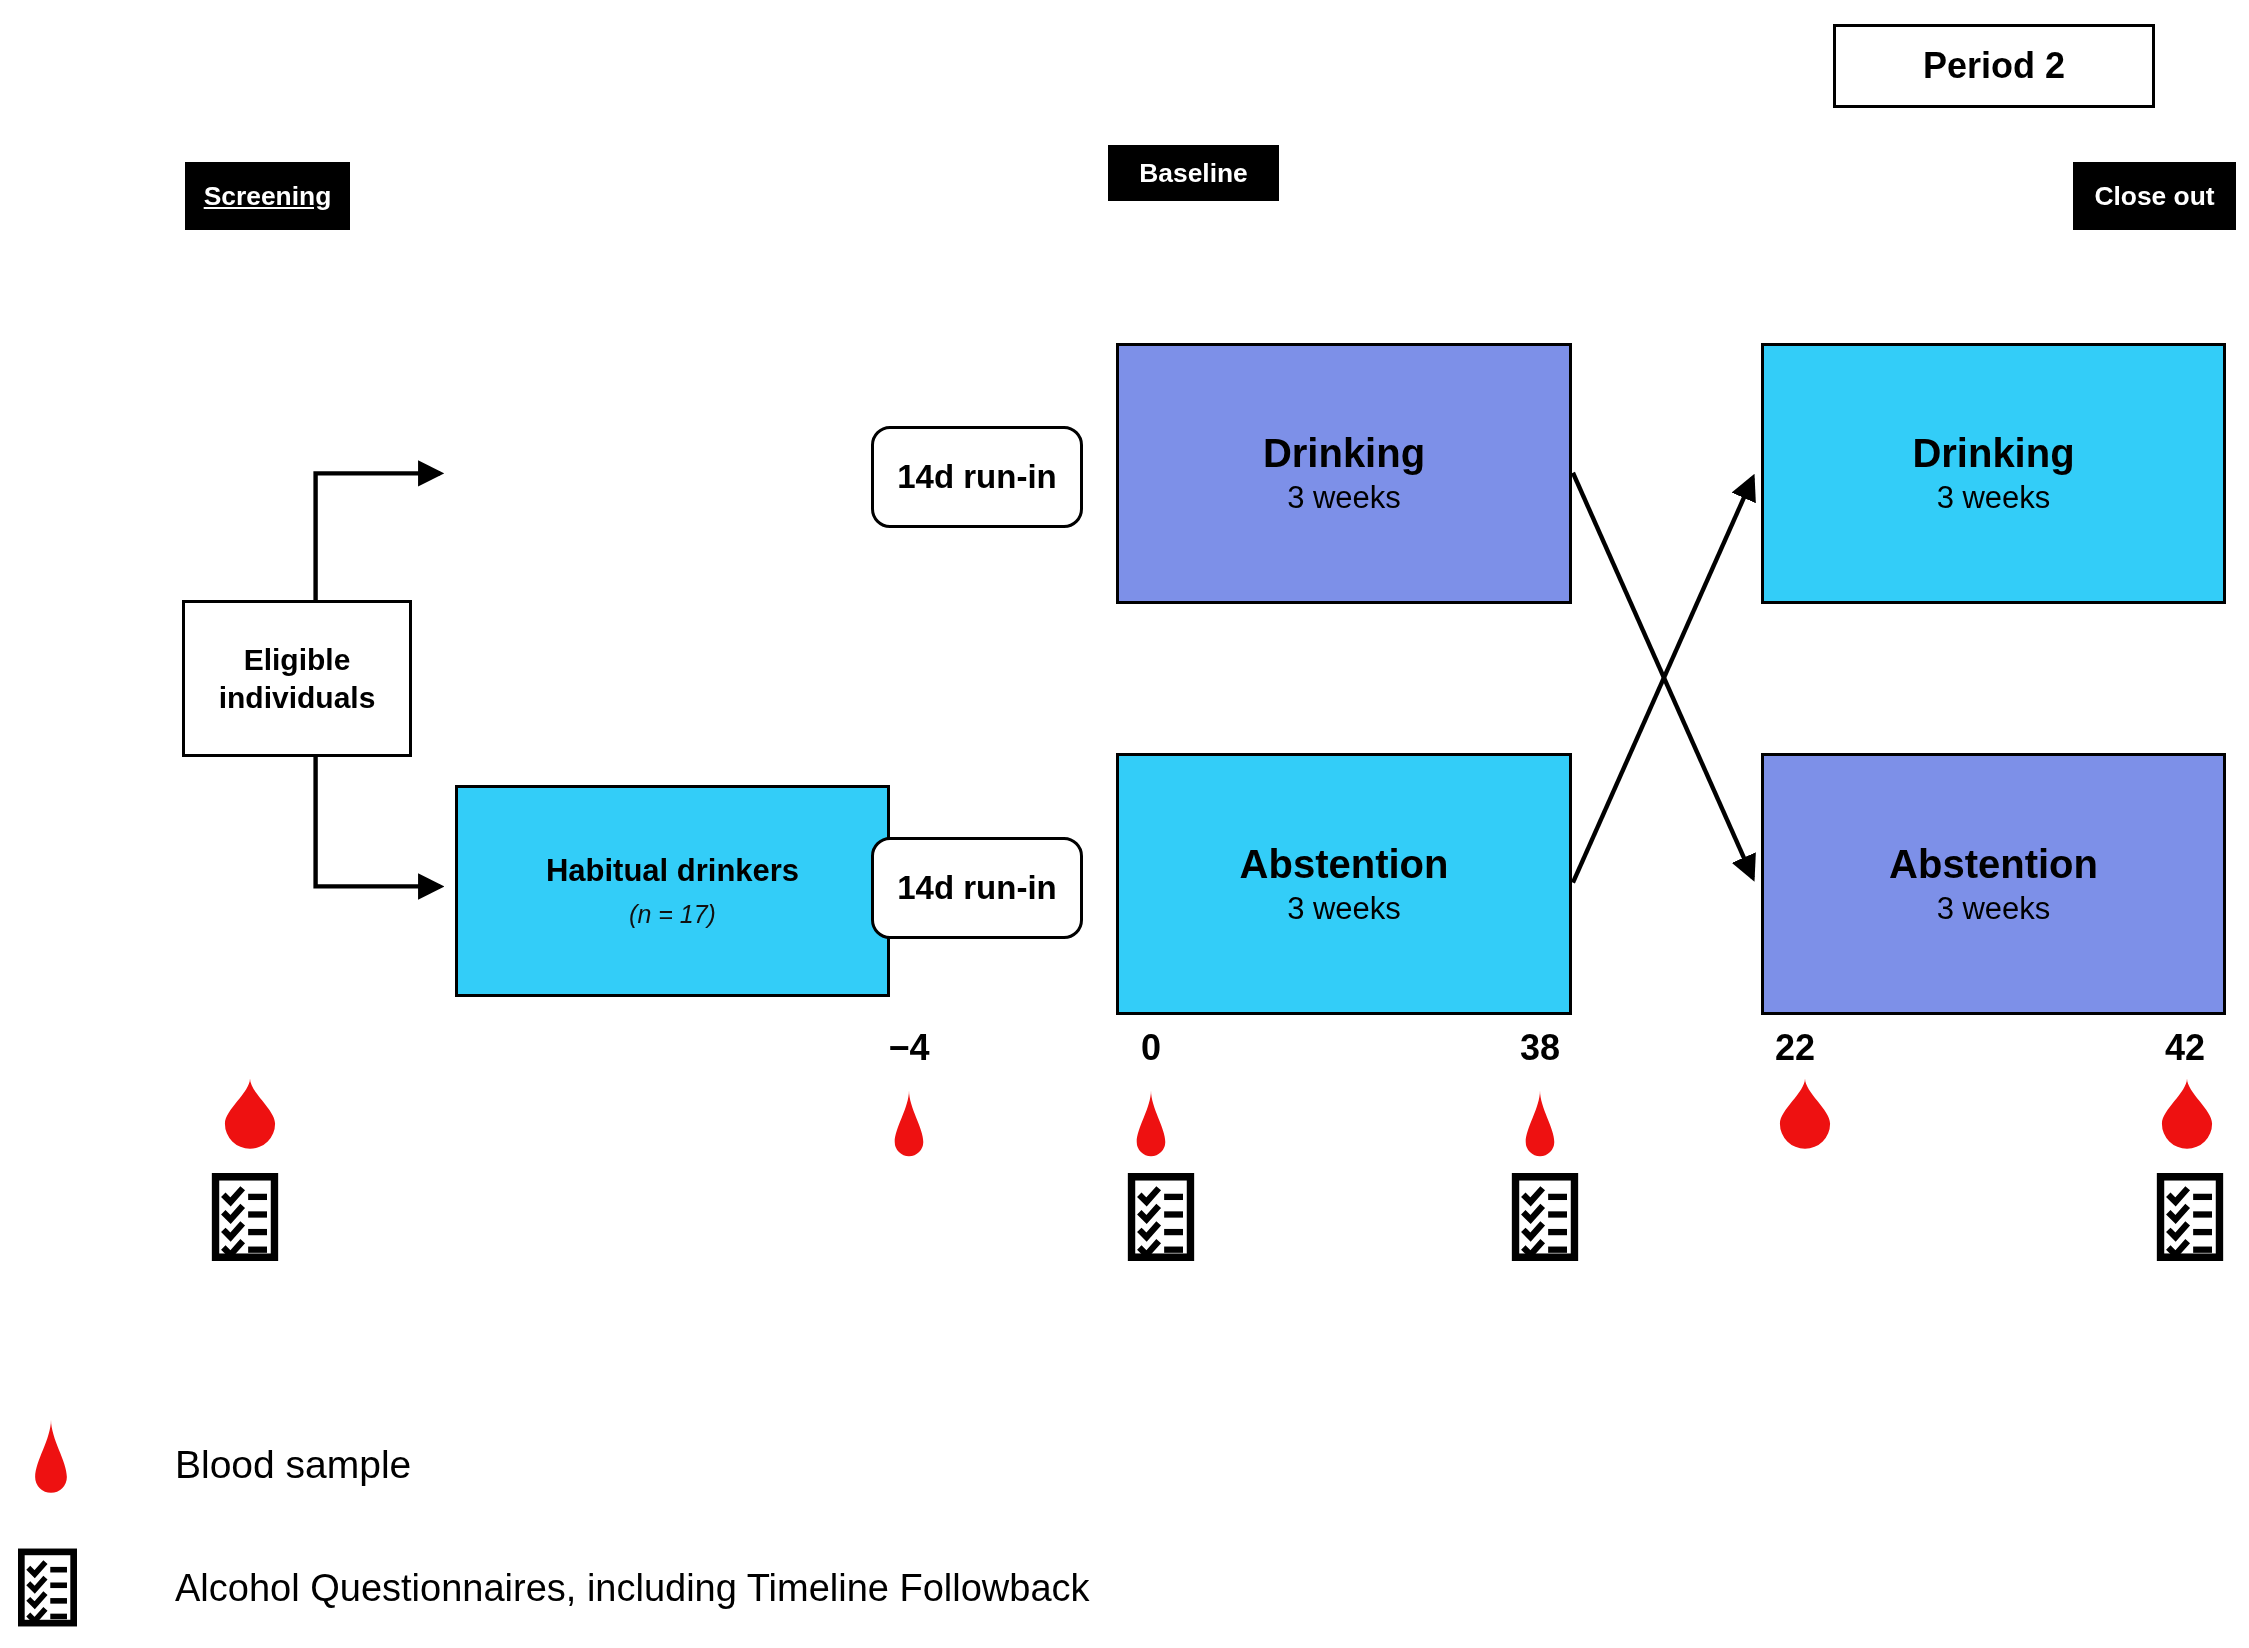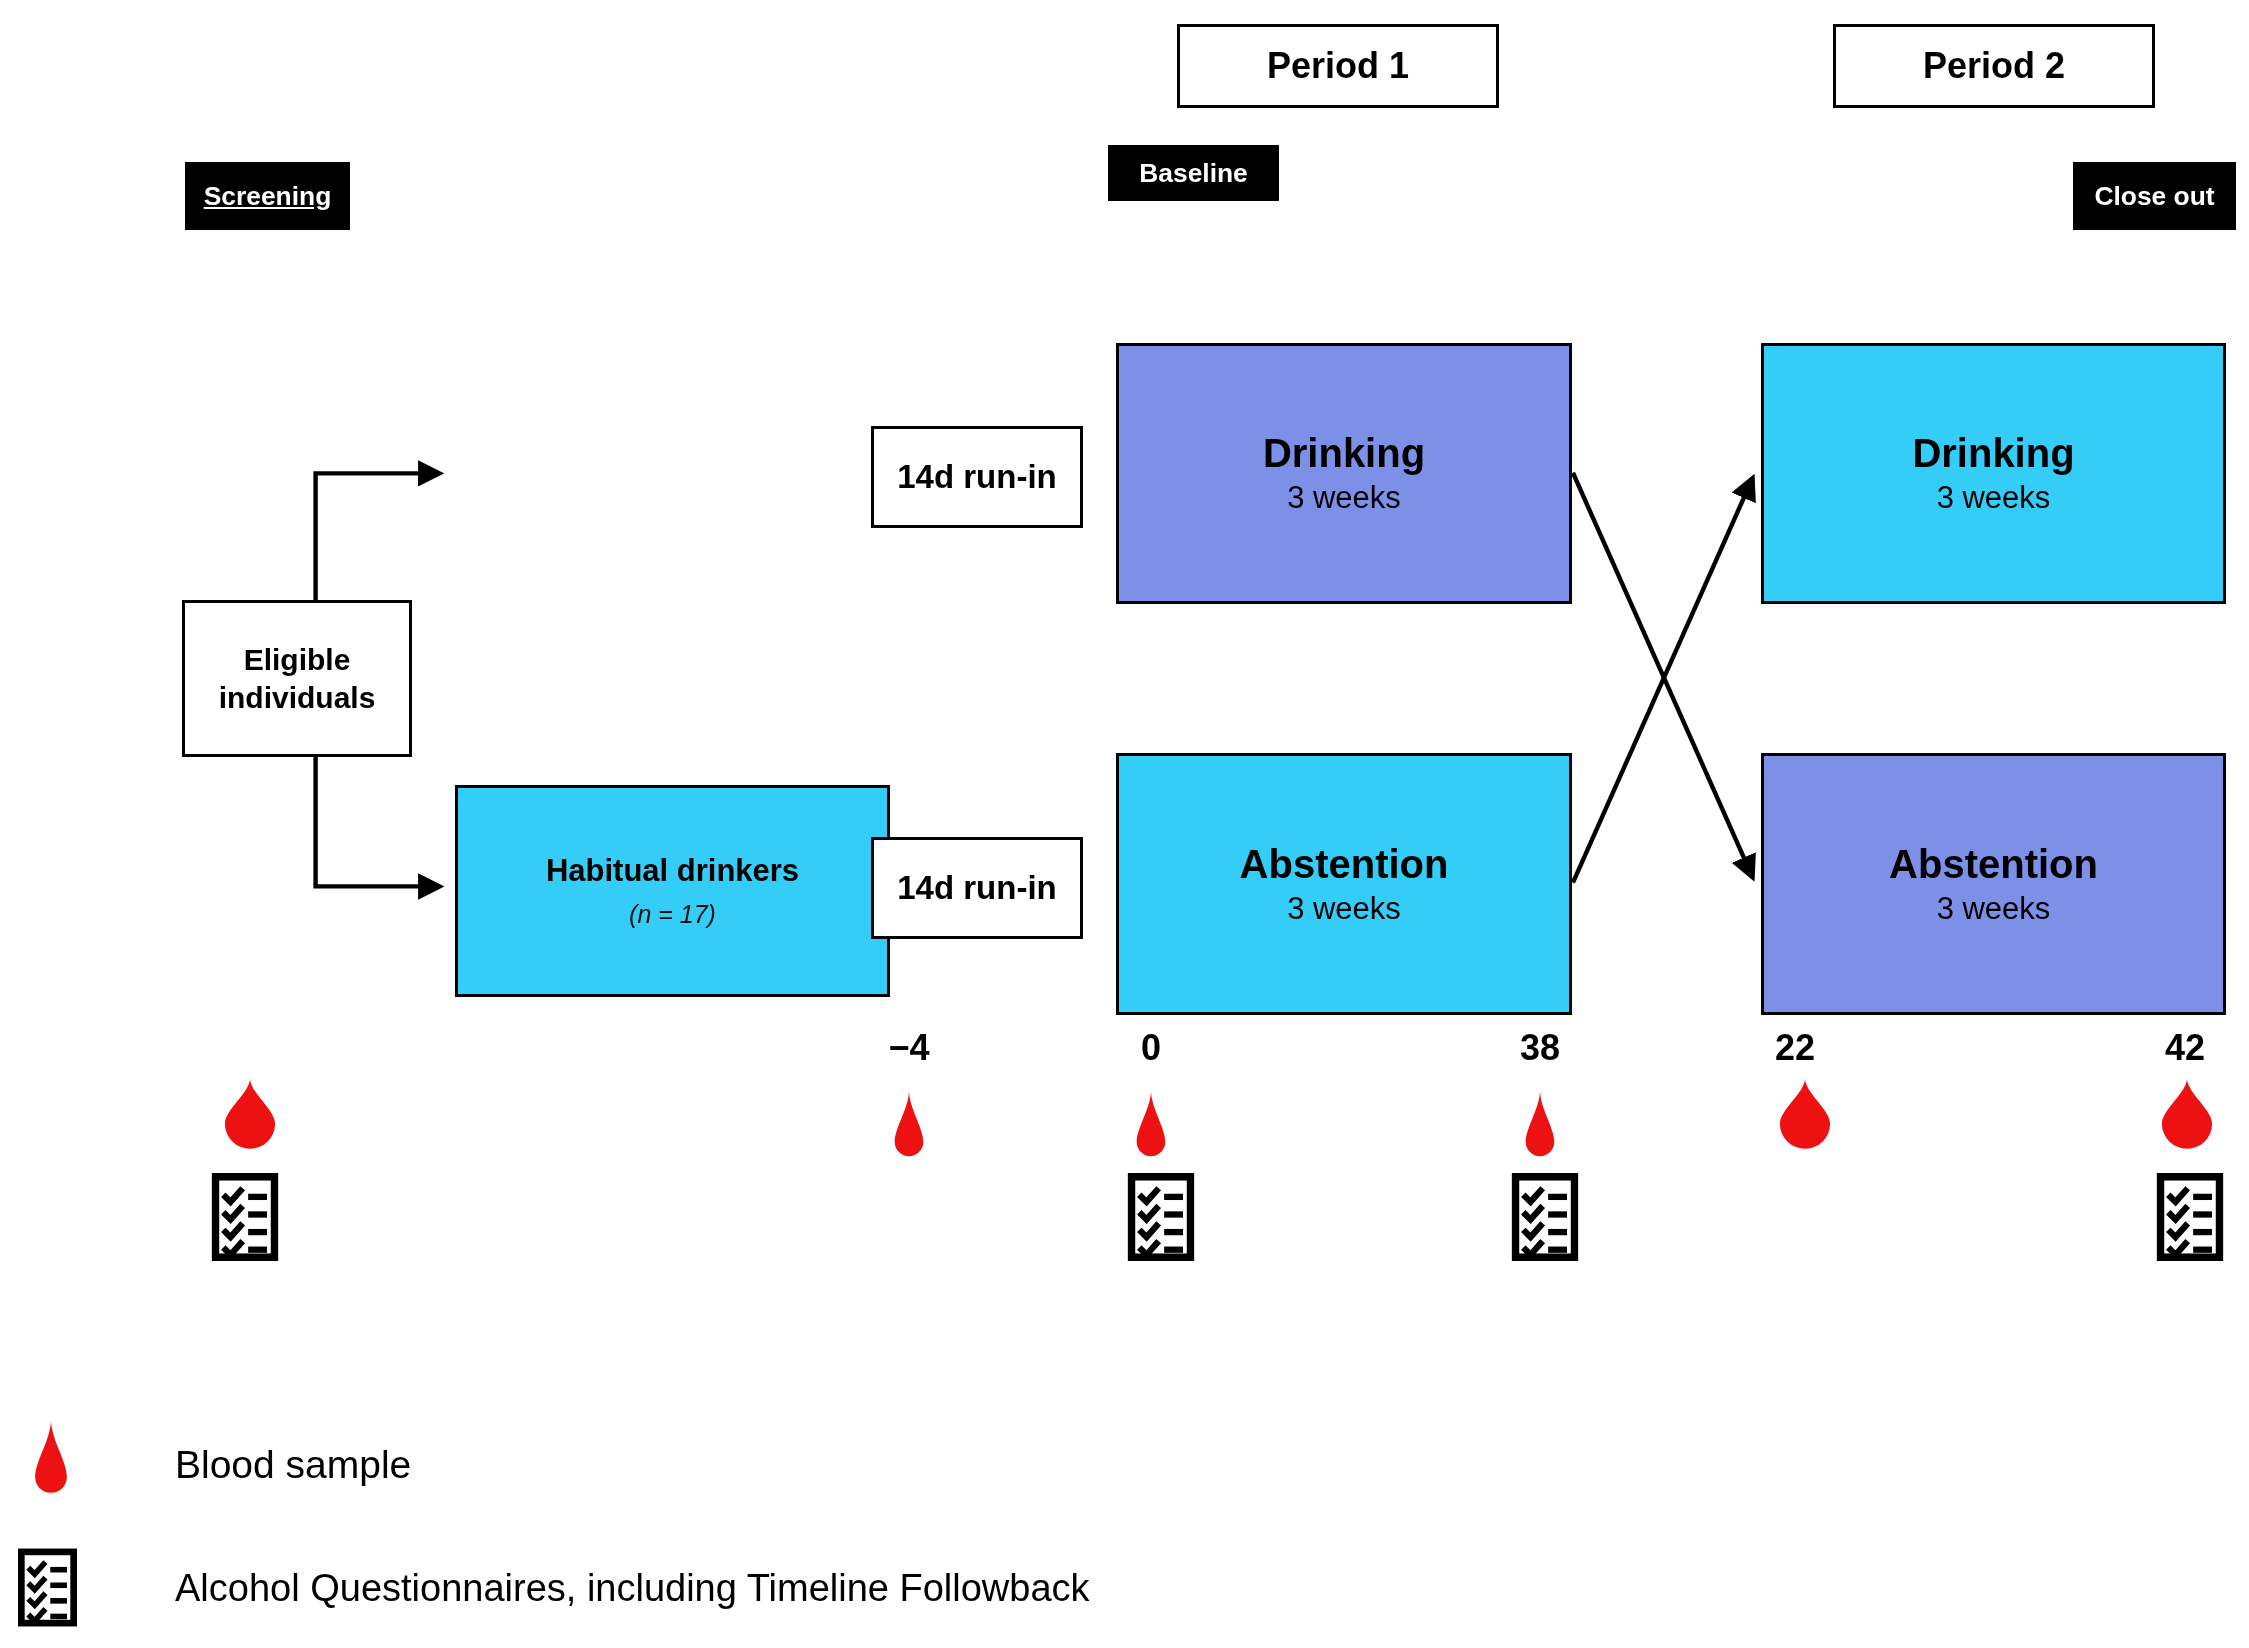--- a/index.html
+++ b/index.html
@@ -23,21 +23,21 @@
     position:absolute; box-sizing:border-box; background:#000; color:#fff;
     display:flex; align-items:center; justify-content:center;
     font-weight:bold; font-size:26.4px; z-index:2;
   }
   .fill-peri { background:#7d90e8; }
   .fill-cyan { background:#33cdf8; }
 
   .group-title { font-weight:bold; font-size:31px; line-height:1.18; }
   .group-n { font-style:italic; font-size:25px; margin-top:10px; color:#111; }
   .eligible-title { font-weight:bold; font-size:30px; line-height:1.25; }
-  .runin-box { font-weight:bold; font-size:33px; }
+  .runin-box { font-weight:bold; font-size:33px;border-radius:19px; }
   .iv-title { font-weight:bold; font-size:40px; line-height:1.1; }
   .iv-sub { font-size:31px; margin-top:5px; }
 
   .tick {
     position:absolute; transform:translateX(-50%);
     font-weight:bold; font-size:36px; z-index:2;
   }
   .icon-abs { position:absolute; transform:translateX(-50%); z-index:2; }
 
   .legend-label { position:absolute; transform:translateY(-50%); font-size:39px; z-index:2; }
@@ -52,23 +52,20 @@
       <marker id="ah" viewBox="0 0 6 6" markerWidth="6" markerHeight="6" refX="5" refY="3" orient="auto" markerUnits="strokeWidth">
         <path d="M0 0 L6 3 L0 6 Z" fill="#000"></path>
       </marker>
     </defs>
     <path d="M502 958 L502 753 L700 753" fill="none" stroke="#000" stroke-width="7" marker-end="url(#ah)"></path>
     <path d="M502 1202 L502 1410 L700 1410" fill="none" stroke="#000" stroke-width="7" marker-end="url(#ah)"></path>
     <path d="M2502 752 L2788 1396" fill="none" stroke="#000" stroke-width="7" marker-end="url(#ah)"></path>
     <path d="M2502 1404 L2788 760" fill="none" stroke="#000" stroke-width="7" marker-end="url(#ah)"></path>
   </svg>
 
-  <div class="box period-box" style="left:1177px; top:24px; width:322px; height:84px;">
-    <span>Period 1</span>
-  </div>
   <div class="box period-box" style="left:1833px; top:24px; width:322px; height:84px;">
     <span>Period 2</span>
   </div>
 
   <div class="tag" style="left:185px; top:162px; width:165px; height:68px;text-decoration:underline;">
     <span>Screening</span>
   </div>
   <div class="tag" style="left:1108px; top:145px; width:171px; height:56px;">
     <span>Baseline</span>
   </div>

